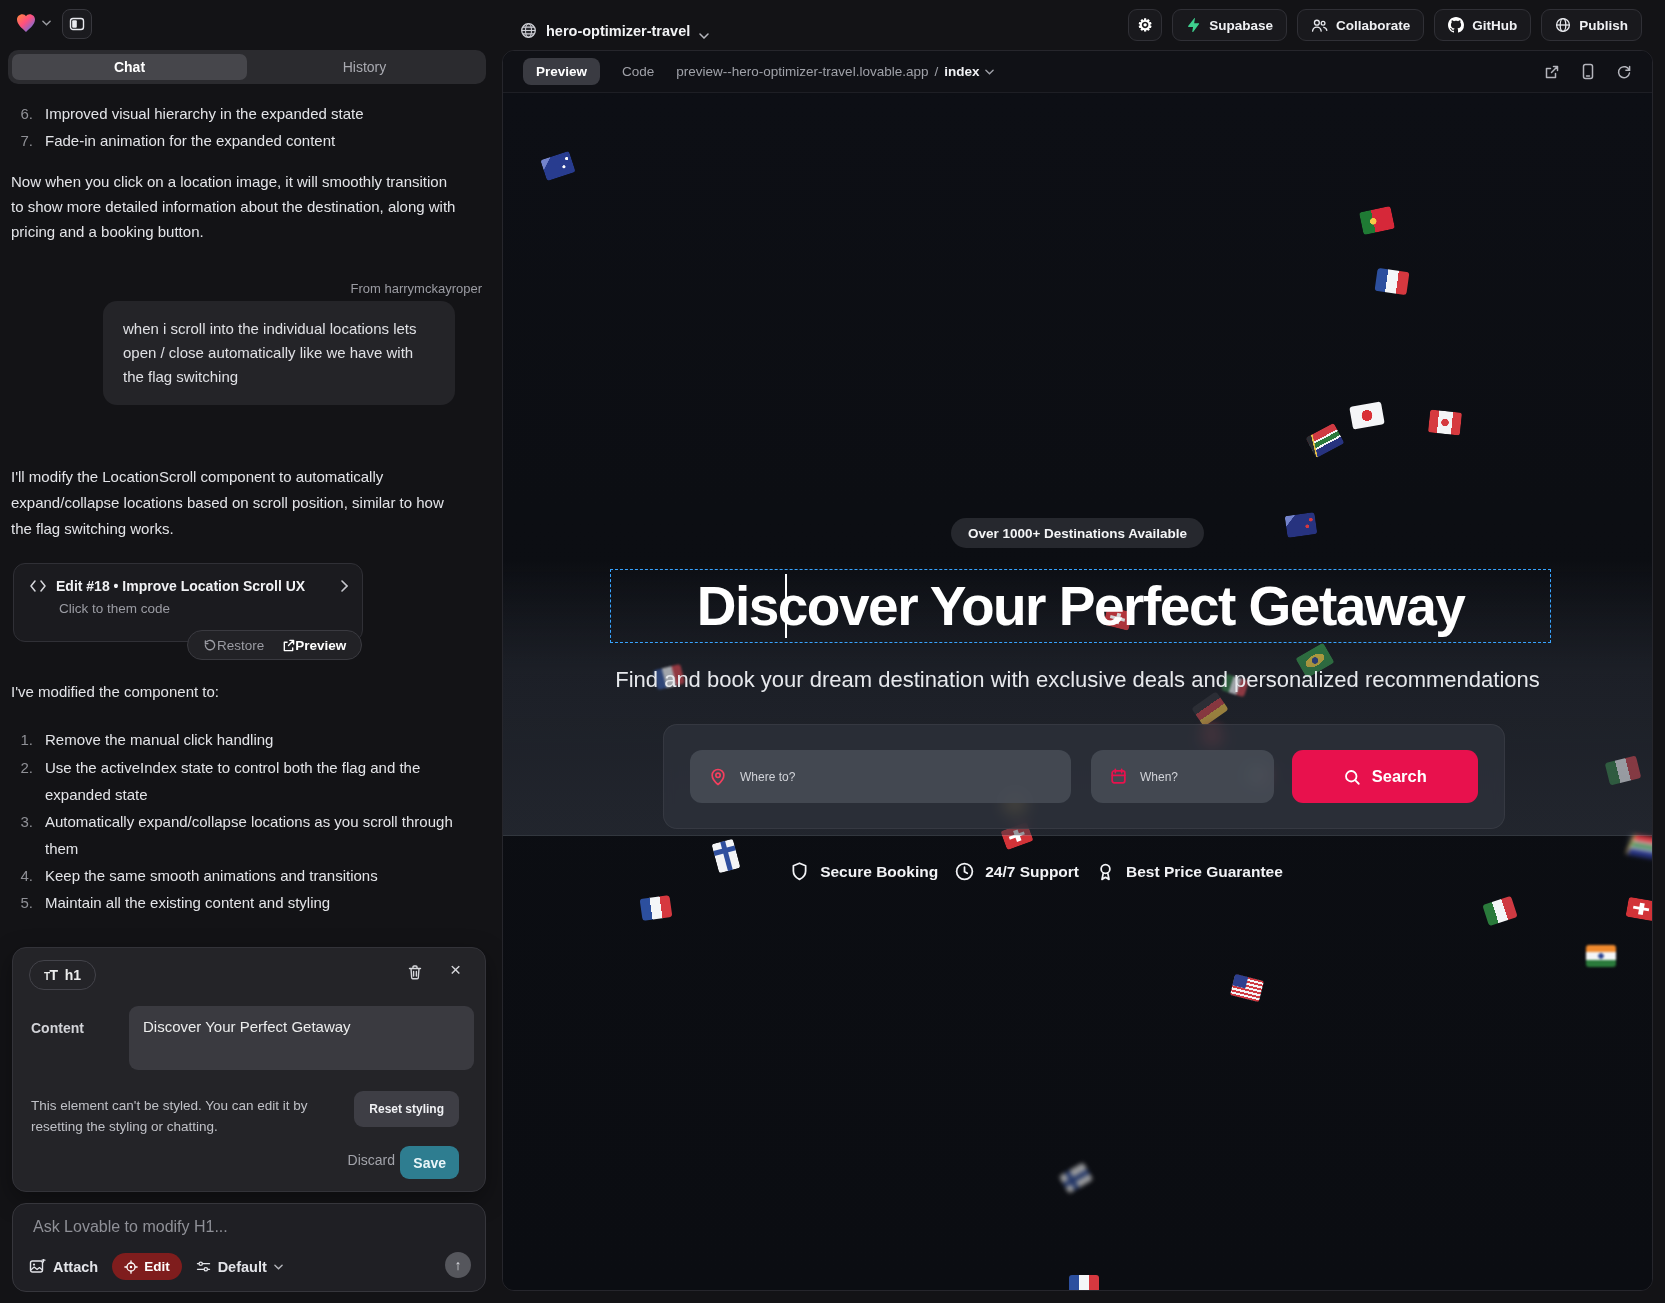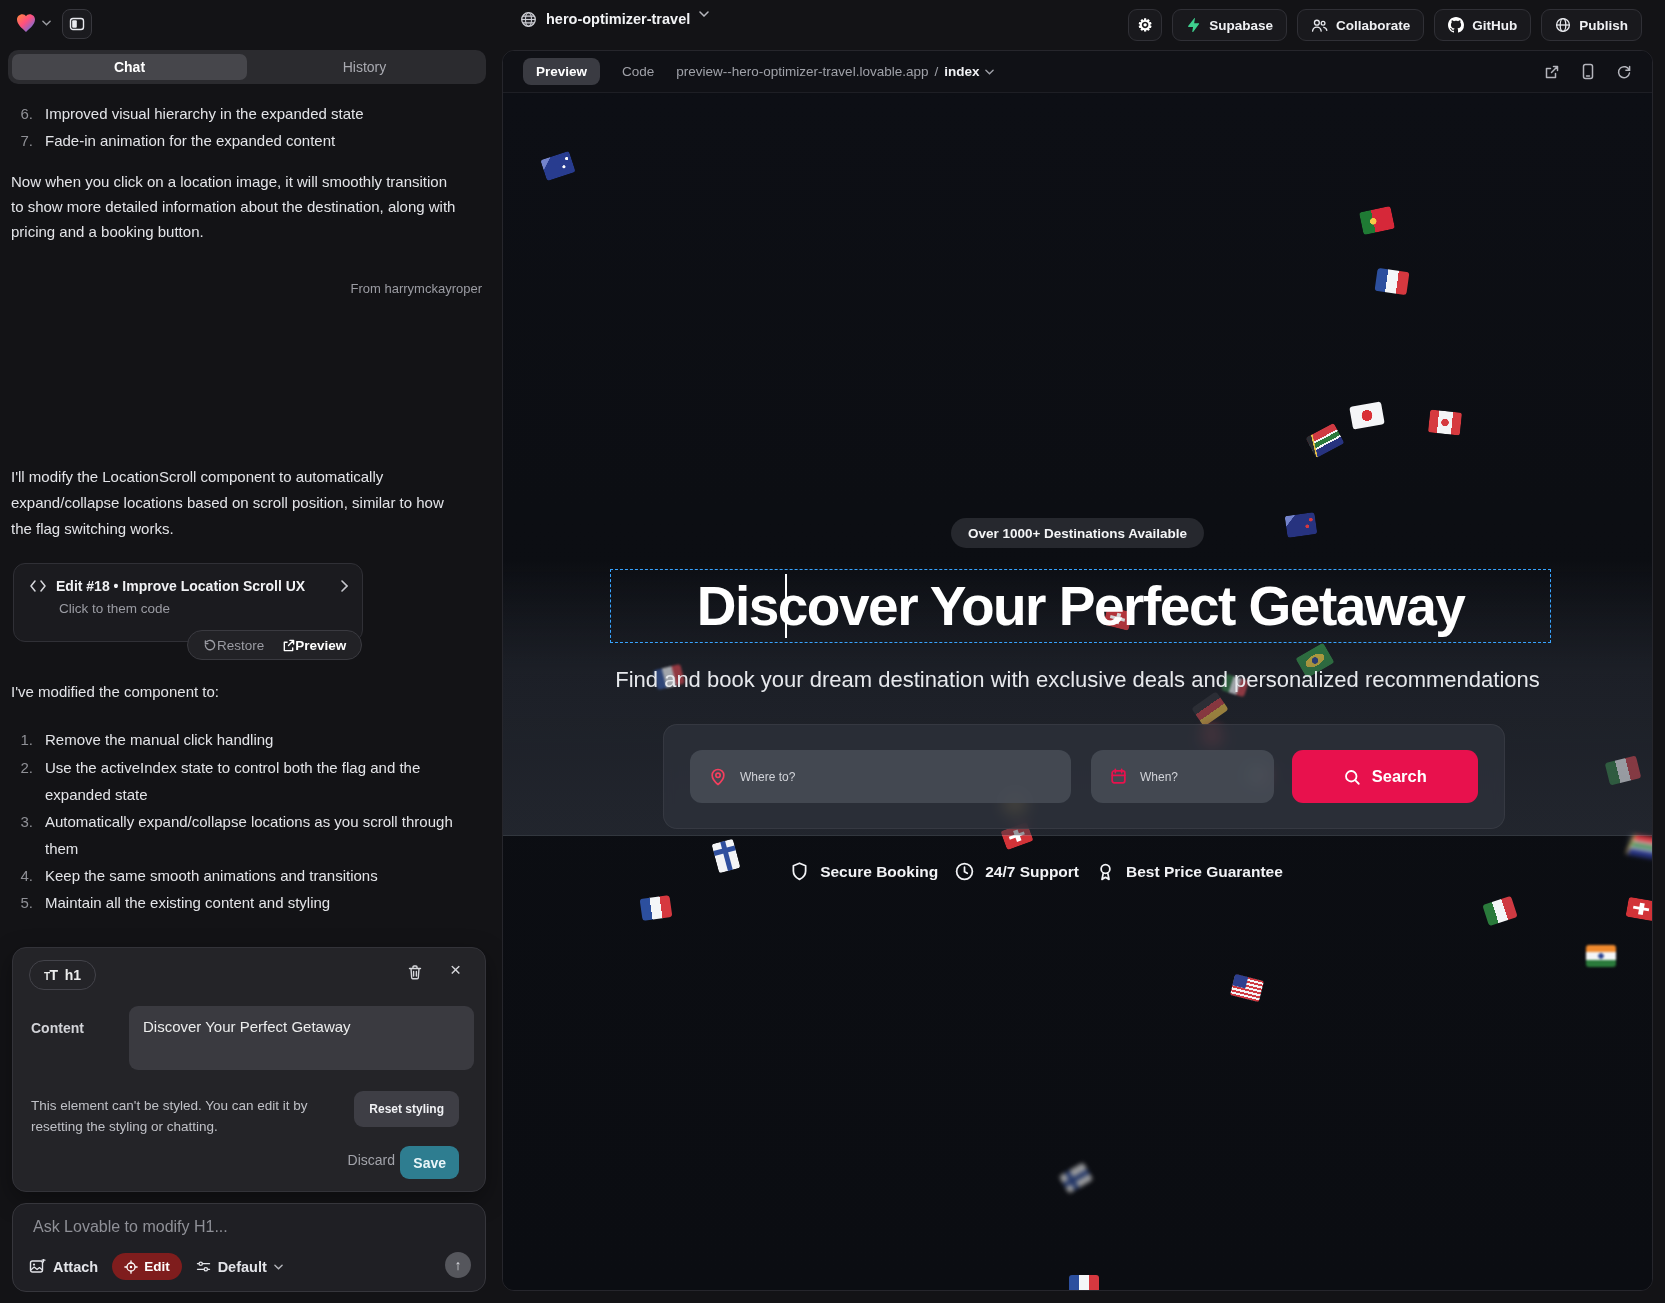--- a/index.html
+++ b/index.html
@@ -5,21 +5,21 @@
   * { box-sizing: border-box; margin: 0; padding: 0; }
   html,body { width:1665px; height:1303px; overflow:hidden; }
   body { background:#131316; font-family:"Liberation Sans", sans-serif; color:#e6e7ea; }
   .app { position:relative; width:1665px; height:1303px; }
   svg { display:block; }
 
   
   .topbar { position:absolute; left:0; top:0; width:1665px; height:50px; }
   .logo-wrap { position:absolute; left:14px; top:11px; display:flex; align-items:center; gap:4px; cursor:pointer; }
   .tb-toggle { position:absolute; left:62px; top:9px; width:30px; height:30px; border:1px solid #38383e; border-radius:8px; background:#1b1b1f; display:flex; align-items:center; justify-content:center; }
-  .project { position:absolute; left:520px; top:11px; display:flex; align-items:flex-start; gap:9px; height:28px; }
+  .project { position:absolute; left:520px; top:11px; display:flex; align-items:flex-end; gap:9px; height:28px; }
   .project .pname { font-size:14.5px; font-weight:700; color:#f2f3f5; }
   .tb-right { position:absolute; right:23px; top:9px; display:flex; gap:10px; align-items:center; }
   .tb-btn { height:32px; display:flex; align-items:center; gap:8px; padding:0 13px; background:#19191d; border:1px solid #303036; border-radius:9px; font-size:13.5px; font-weight:600; color:#f0f1f4; cursor:pointer; }
   .tb-btn.icon-only { width:34px; padding:0; justify-content:center; }
   .gear-glyph { font-size:17px; color:#ffffff; line-height:1; }
 
   
   .sidebar { position:absolute; left:0; top:0; width:498px; height:1303px; }
   .tabs { position:absolute; left:8px; top:50px; width:478px; height:34px; background:#2b2b2f; border-radius:10px; display:flex; padding:4px; }
   .tab { flex:1; display:flex; align-items:center; justify-content:center; font-size:14px; border-radius:7px; cursor:pointer; color:#a9aab1; }
@@ -228,20 +228,21 @@
     </div>
     <div class="li-row" style="left:11px; top:127px;">
       <span class="li-num">7.</span>
       <span class="li-text">Fade-in animation for the expanded content</span>
     </div>
 
     <div class="chat-text" style="position:absolute; left:11px; top:169px; width:446px;">Now when you click on a location image, it will smoothly transition to show more detailed information about the destination, along with pricing and a booking button.</div>
 
     <div class="from-label">From harrymckayroper</div>
 
+    <div class="user-bubble">when i scroll into the individual locations lets open / close automatically like we have with the flag switching</div>
 
 
     <div class="chat-text" style="position:absolute; left:11px; top:464px; width:452px; line-height:26px;">I'll modify the LocationScroll component to automatically expand/collapse locations based on scroll position, similar to how the flag switching works.</div>
 
     <div class="edit-card">
       <div class="ec-row1">
         <span>
           <svg width="16" height="12" viewBox="0 0 16 12" fill="none" stroke="#d6d7dc" stroke-width="1.5" stroke-linecap="round" stroke-linejoin="round">
               <path d="M5 1 1 6l4 5M11 1l4 5-4 5"></path>
             </svg>

